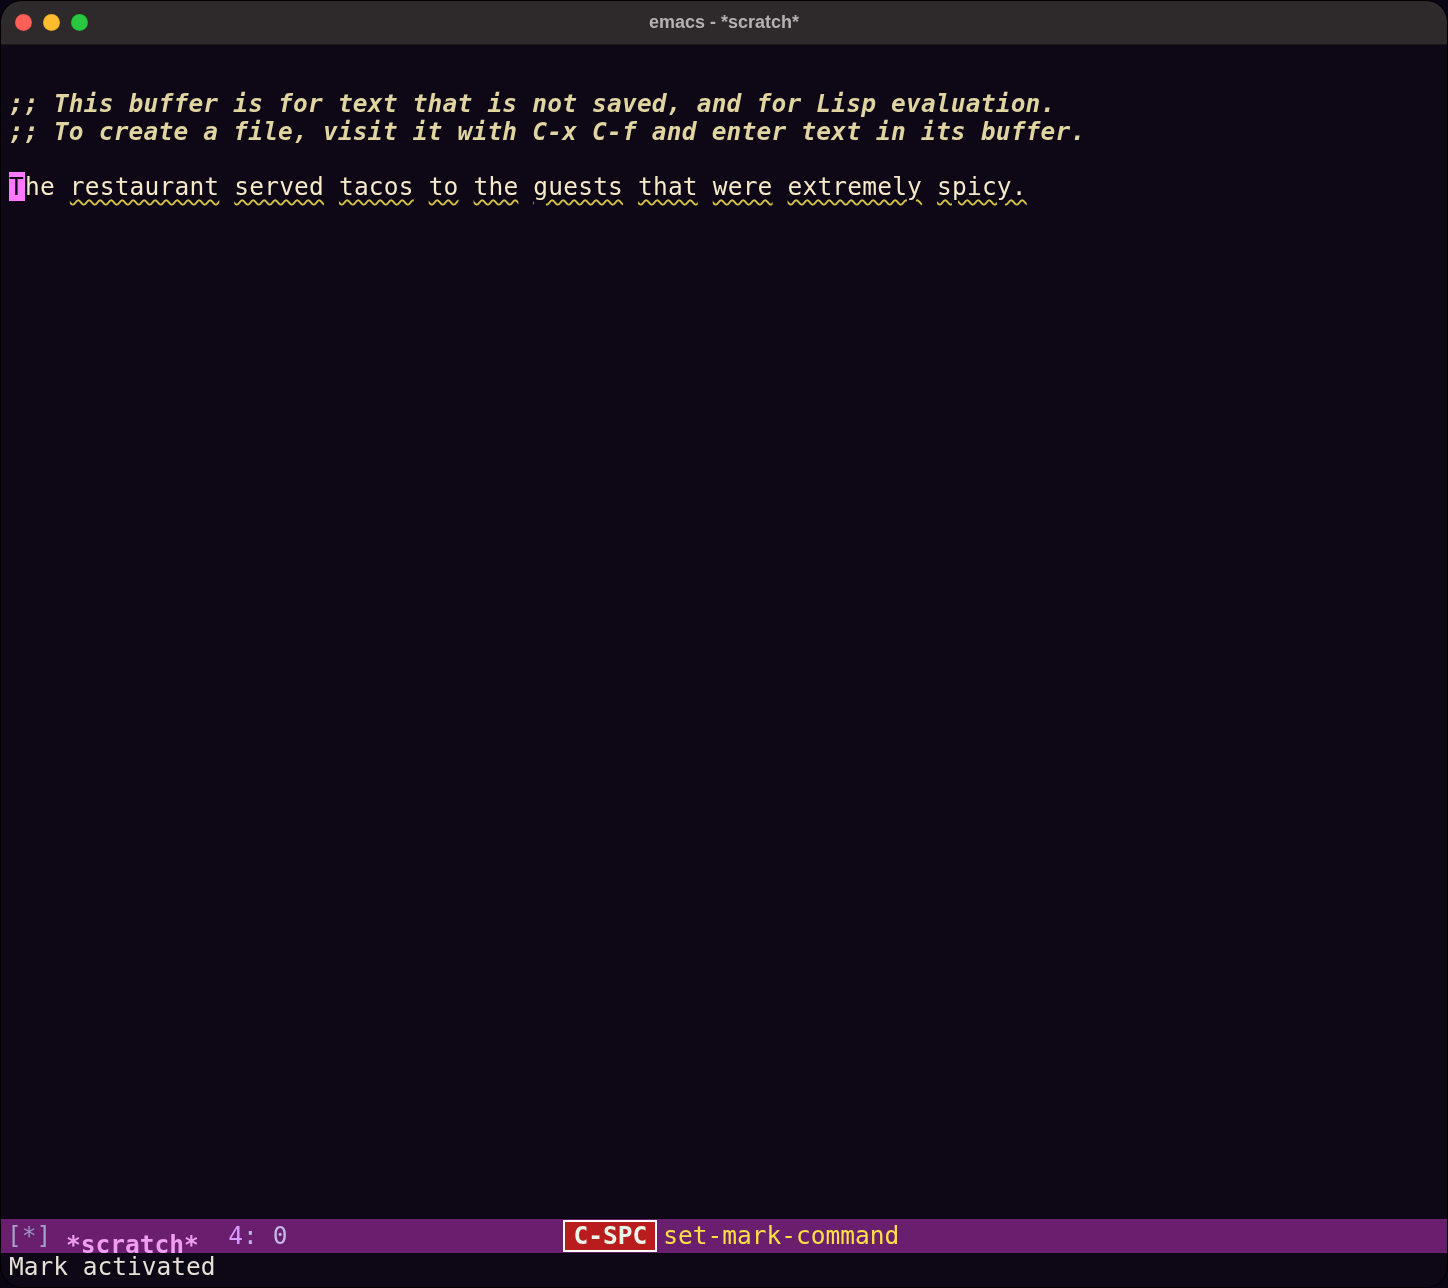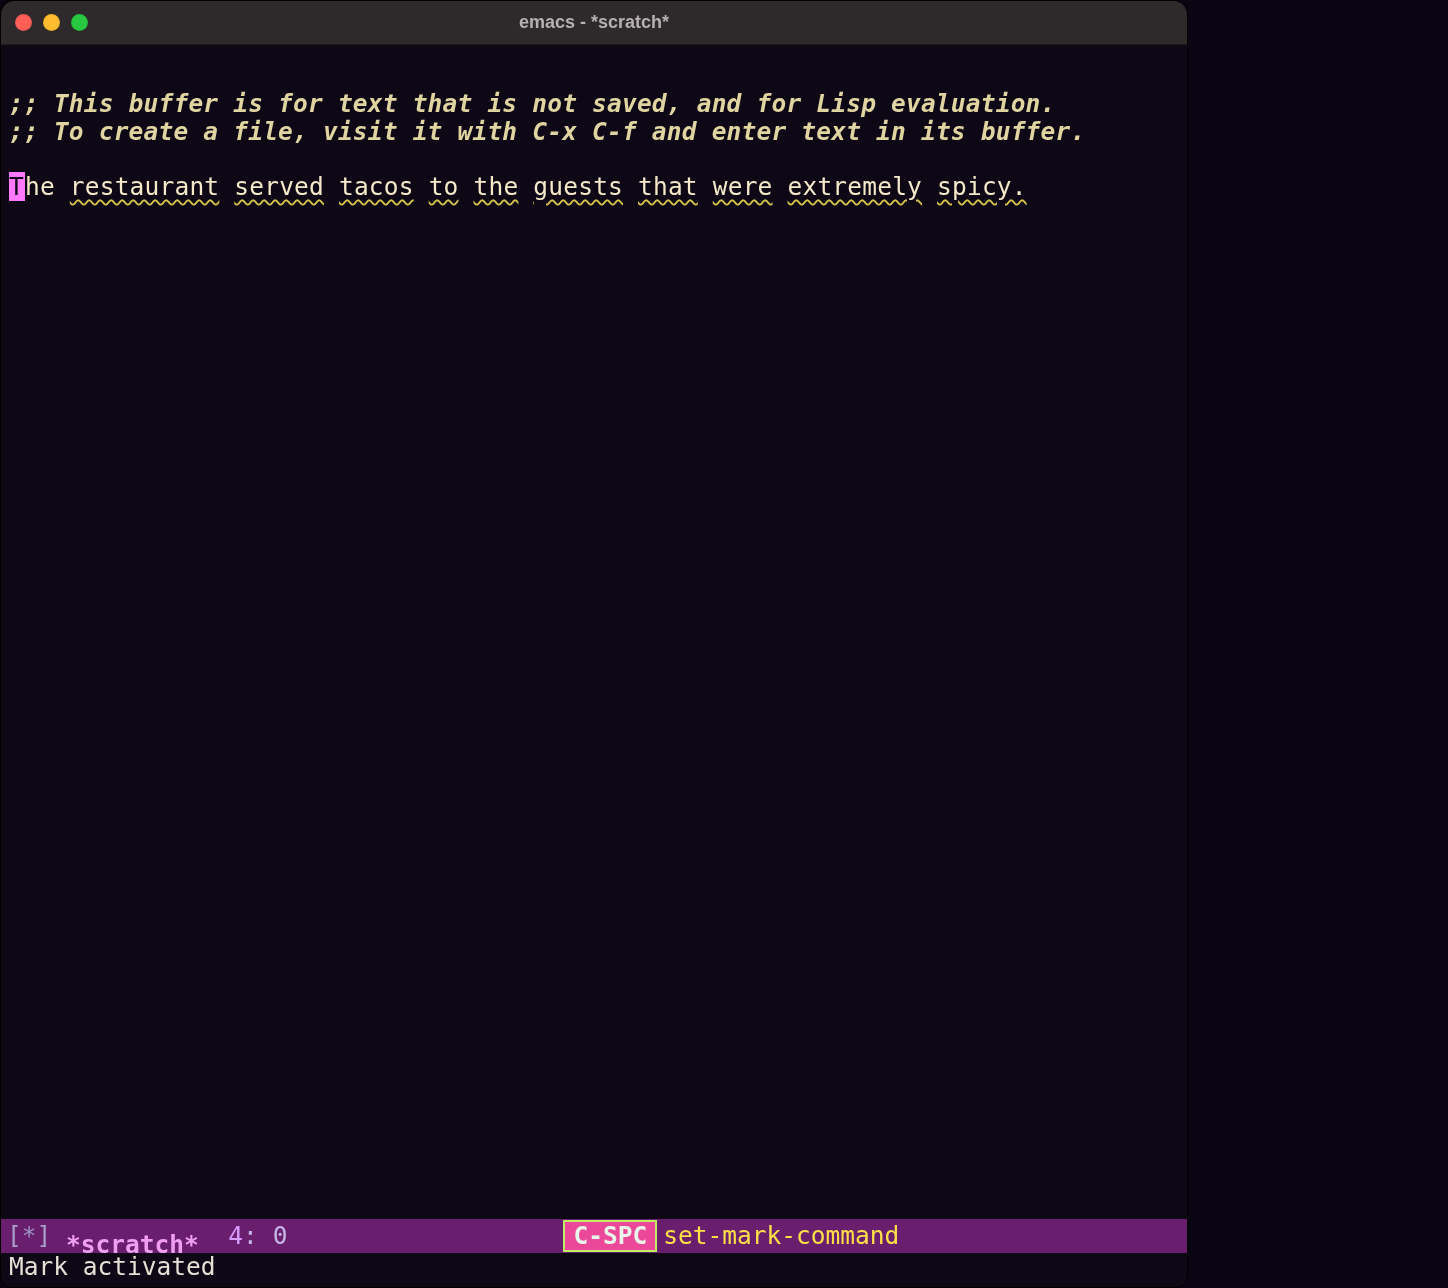--- a/index.html
+++ b/index.html
@@ -6,24 +6,24 @@
   html, body { width: 1448px; height: 1288px; overflow: hidden; }
   body {
     background: #0a0512;
     font-family: "Menlo", "Consolas", "DejaVu Sans Mono", monospace;
     font-size: 24.5px;
     line-height: 1.12;
     color: #cfc6a8;
   }
 
   .window {
-    width: 1188px;
+    width: 1448px;
     height: 1288px;
     background: #0d0716;
-    border-radius: 12px;
+    border-radius: 22px;
     overflow: hidden;
     display: flex;
     flex-direction: column;
     border: 1px solid #000;
   }
 
   
   .titlebar {
     height: 44px;
     background: #2e2a2b;
@@ -102,25 +102,25 @@
     font-weight: 500;
   }
   .modeline .seg { white-space: pre; }
   .ml-bracket { color: #a8a0c8; }
   .ml-star    { color: #9b92c2; }
   .ml-buffer  { color: #f09ef0; font-weight: 700; margin-top: 17px; }
   .ml-line    { color: #d89bff; }
   .ml-colon   { color: #c4b7e6; }
   .ml-col     { color: #c4b7e6; }
   .ml-key-box {
-    background: #ec4899;
+    background: #b91c1c;
     color: #e8f5e8;
     font-weight: 700;
     padding: 0 8px;
-    border: 2px solid #bef264;
+    border: 2px solid #ffffff;
     margin: 0 6px;
     text-align: right;
   }
   .ml-cmd { color: #fde047; }
 
   
   .echo {
     height: 34px;
     background: #0d0716;
     color: #e6e0d6;

